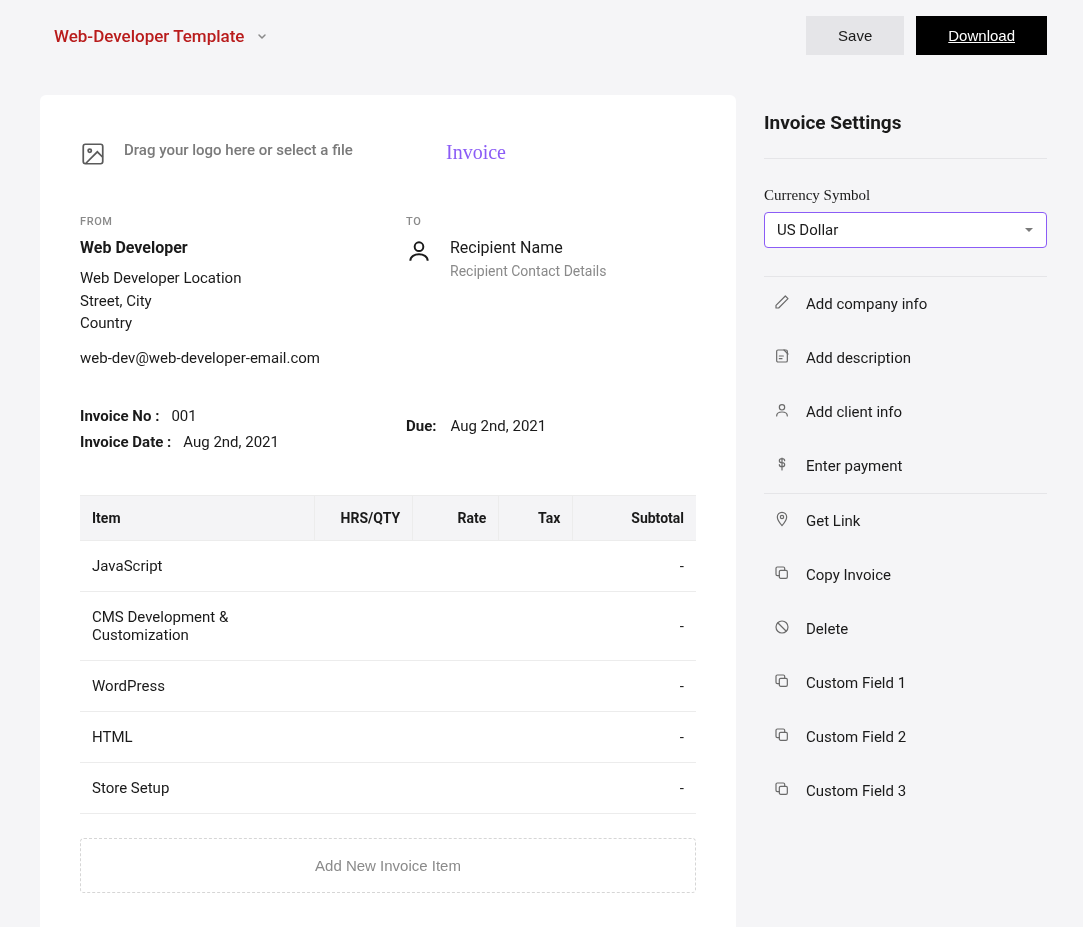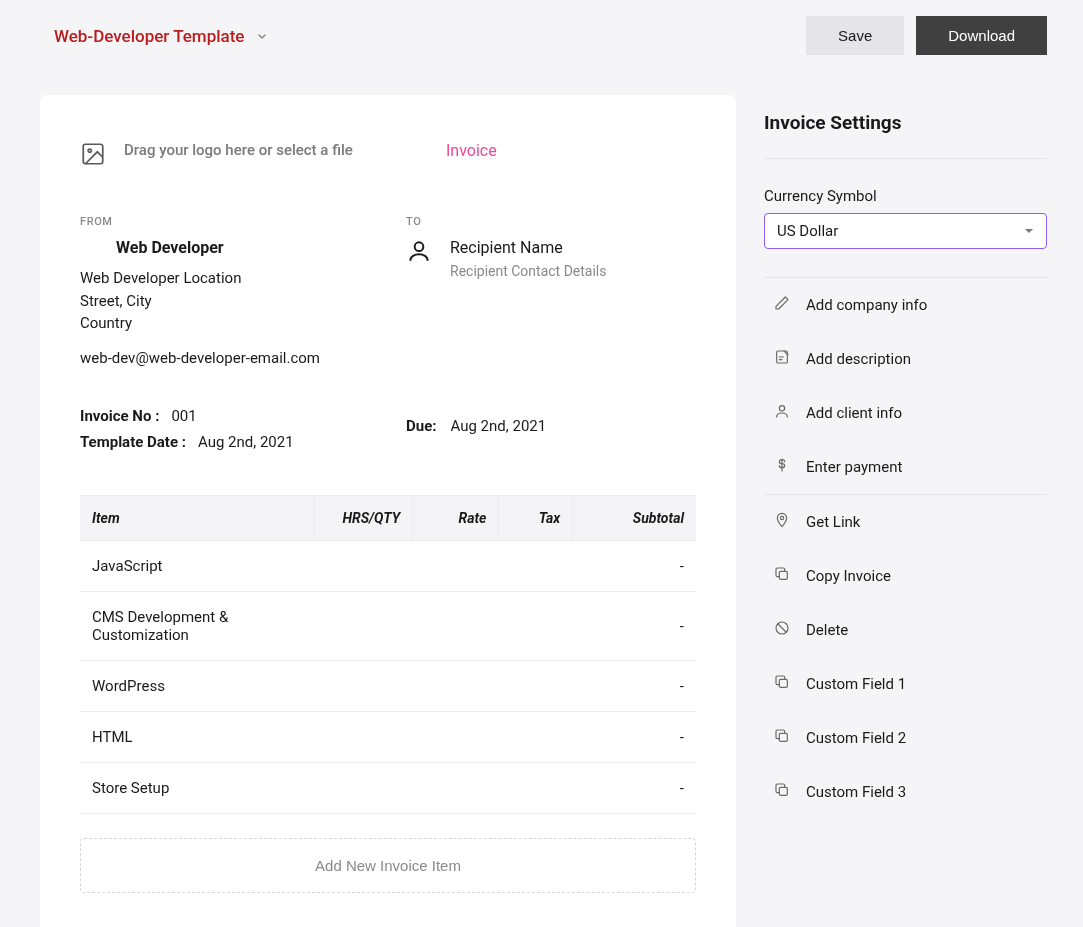--- a/index.html
+++ b/index.html
@@ -28,21 +28,21 @@
     .top-actions { display: flex; gap: 12px; }
     .btn {
       padding: 11px 32px;
       border-radius: 0;
       font-size: 15px;
       font-weight: 500;
       border: none;
       cursor: pointer;
     }
     .btn-save { background: #e5e5e8; color: #1a1a1a; }
-    .btn-download { background: #404040; color: #fff; }
+    .btn-download { background: #000000; color: #fff; text-decoration: underline; }
 
     .main-container {
       display: flex;
       gap: 28px;
       padding: 24px 36px 0 40px;
     }
     .invoice-card {
       background: #fff;
       border-radius: 6px;
       padding: 46px 40px 40px 40px;
@@ -62,42 +62,42 @@
       width: 330px;
     }
     .logo-icon { flex-shrink: 0; }
     .logo-text {
       font-size: 15px;
       color: #7a7a7a;
       line-height: 1.2;
       font-weight: 500;
     }
     .invoice-title {
-      font-size: 16px;
-      color: #ec4899;
+      font-size: 20px;
+      color: #8b5cf6;
+      font-family: Liberation Serif, serif;
     }
 
     .parties {
       display: flex;
       gap: 36px;
       margin-bottom: 40px;
     }
     .party { flex: 1; }
     .party-label {
       font-size: 11px;
       color: #8a8a8a;
       font-weight: 500;
       letter-spacing: 0.6px;
       margin-bottom: 10px;
     }
     .party-name {
       font-weight: 700;
       font-size: 16px;
       margin-bottom: 10px;
-      margin-left: 36px;
     }
     .party-details {
       font-size: 15px;
       line-height: 1.5;
       color: #1a1a1a;
     }
     .party-email {
       font-size: 15px;
       margin-top: 14px;
       color: #1a1a1a;
@@ -136,21 +136,20 @@
     .meta-due .meta-label { font-weight: 700; }
 
     .items-table { width: 100%; border-collapse: collapse; }
     .items-table thead th {
       background: #f4f4f6;
       text-align: left;
       font-size: 14px;
       font-weight: 700;
       padding: 14px 12px;
       border: 1px solid #ececec;
-      font-style: italic;
     }
     .items-table thead th:first-child { border-left: none; }
     .items-table thead th:last-child { border-right: none; }
     .items-table tbody td {
       padding: 16px 12px;
       border-bottom: 1px solid #ececec;
       font-size: 15px;
     }
     .col-item { width: 38%; }
     .col-qty { width: 16%; text-align: right; }
@@ -178,20 +177,21 @@
       font-weight: 700;
       color: #1a1a1a;
       padding-bottom: 24px;
       border-bottom: 1px solid #e5e5e8;
       margin-bottom: 28px;
     }
     .settings-label {
       font-size: 15px;
       color: #1a1a1a;
       margin-bottom: 8px;
+      font-family: Liberation Serif, serif;
     }
     .currency-select {
       display: flex;
       align-items: center;
       justify-content: space-between;
       border: 1px solid #8b5cf6;
       border-radius: 4px;
       padding: 8px 12px;
       font-size: 15px;
       background: #fff;
@@ -274,21 +274,21 @@
       </div>
     </div>
 
     <div class="meta-row">
       <div class="meta-col">
         <div class="meta-line">
           <span class="meta-label">Invoice No :</span>
           <span>001</span>
         </div>
         <div class="meta-line">
-          <span class="meta-label">Template Date :</span>
+          <span class="meta-label">Invoice Date :</span>
           <span>Aug 2nd, 2021</span>
         </div>
       </div>
       <div class="meta-col">
         <div class="meta-due">
           <span class="meta-label">Due:</span>
           <span>Aug 2nd, 2021</span>
         </div>
       </div>
     </div>

